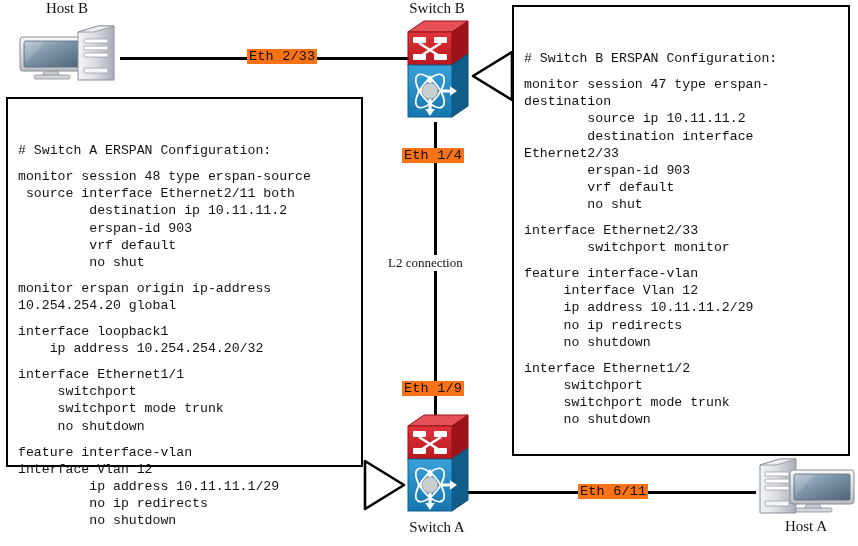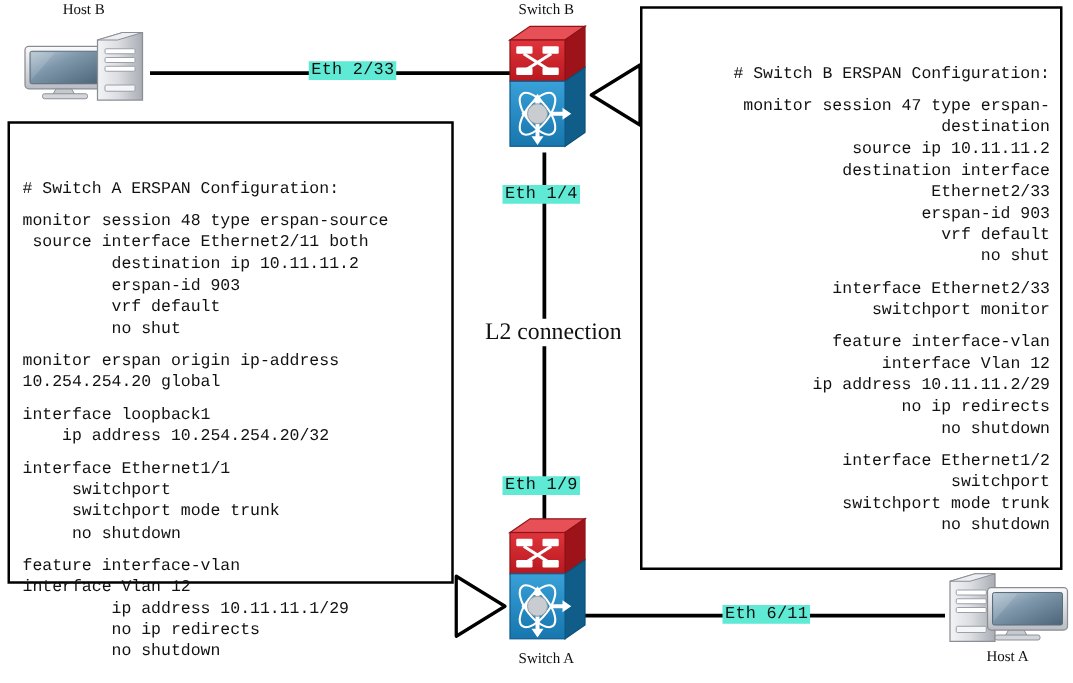--- a/index.html
+++ b/index.html
@@ -24,61 +24,61 @@
     background: #ffffff;
     font-family: "Liberation Mono", monospace;
     font-size: 13.2px;
     line-height: 17.1px;
     color: #111111;
     white-space: pre;
     padding: 9px 8px 6px 10px;
     z-index: 5;
   }
   #config-box-switch-a { left: 6px;   top: 97px; width: 357px; height: 370px; }
-  #config-box-switch-b { left: 512px; top: 5px;  width: 338px; height: 451px; text-align: right; }
+  #config-box-switch-b { left: 512px; top: 5px;  width: 338px; height: 451px; }
   .config-line { white-space: pre; min-height: 17.1px; }
   .config-line.blank { height: 9px; min-height: 9px; }
 
   
   .wire {
     position: absolute;
     background: #000000;
     z-index: 1;
   }
   .wire.h { height: 3px; }
   .wire.v { width: 3px; }
 
   
   .link-label {
     position: absolute;
     font-family: "Liberation Mono", monospace;
     font-size: 13.5px;
     color: #111111;
-    background: #5eead4;
+    background: #f97316;
     white-space: nowrap;
     z-index: 3;
     padding: 0 2px;
     letter-spacing: 0.2px;
   }
   .serif-label {
     position: absolute;
     font-family: "Liberation Serif", serif;
-    font-size: 19px;
+    font-size: 13px;
     color: #111111;
     background: #ffffff;
     white-space: nowrap;
     z-index: 3;
     padding: 0 1px;
   }
 
   
   .node-caption {
     position: absolute;
     font-family: "Liberation Serif", serif;
-    font-size: 12px;
+    font-size: 15px;
     color: #111111;
     white-space: nowrap;
     text-align: center;
     z-index: 4;
   }
 
   
   .device {
     position: absolute;
     z-index: 4;

